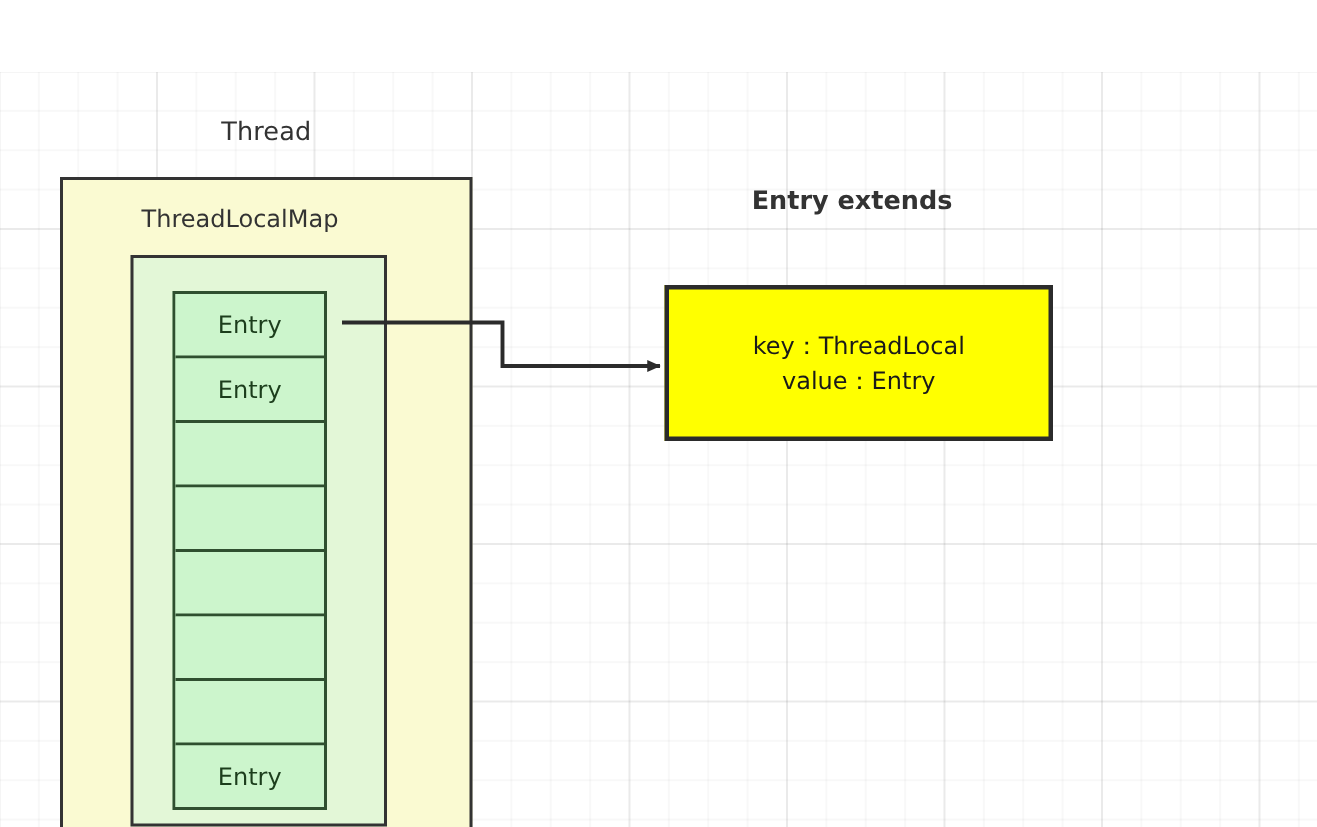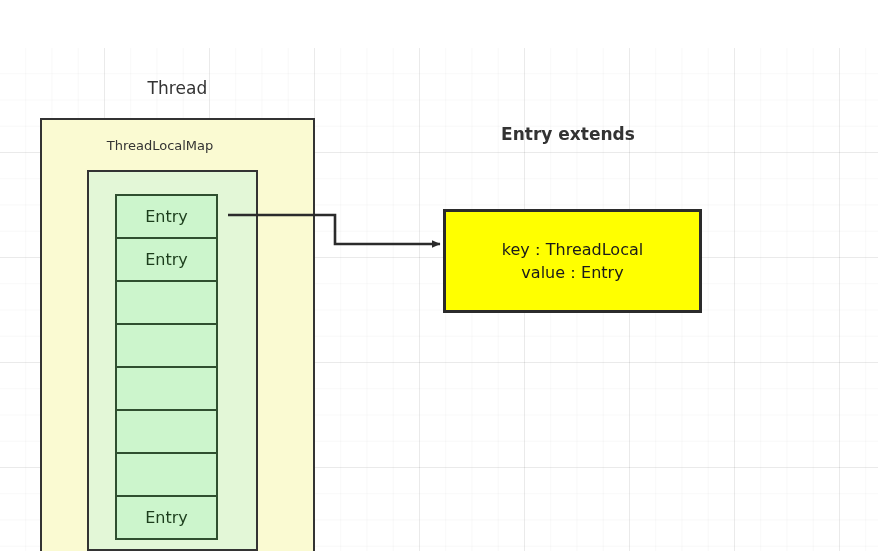--- a/index.html
+++ b/index.html
@@ -53,21 +53,21 @@
     border: 2.5px solid #333333;
   }
 
   
   #tlm-title {
     position: absolute;
     left: 40px;
     top: 86px;
     width: 240px;
     text-align: center;
-    font-size: 13px;
+    font-size: 16px;
     color: #333333;
     line-height: 24px;
   }
 
   
   #map-box {
     position: absolute;
     left: 87px;
     top: 122px;
     width: 171px;
@@ -113,21 +113,21 @@
     width: 340px;
     text-align: center;
     font-size: 17px;
     color: #333333;
     line-height: 25px;
     font-weight: bold;
   }
   #entry-detail-box {
     position: absolute;
     left: 443px;
-    top: 161px;
+    top: 142px;
     width: 259px;
     height: 104px;
     box-sizing: border-box;
     background: #FFFF00;
     border: 3px solid #2b2b2b;
     display: flex;
     flex-direction: column;
     align-items: center;
     justify-content: center;
     font-size: 16px;

